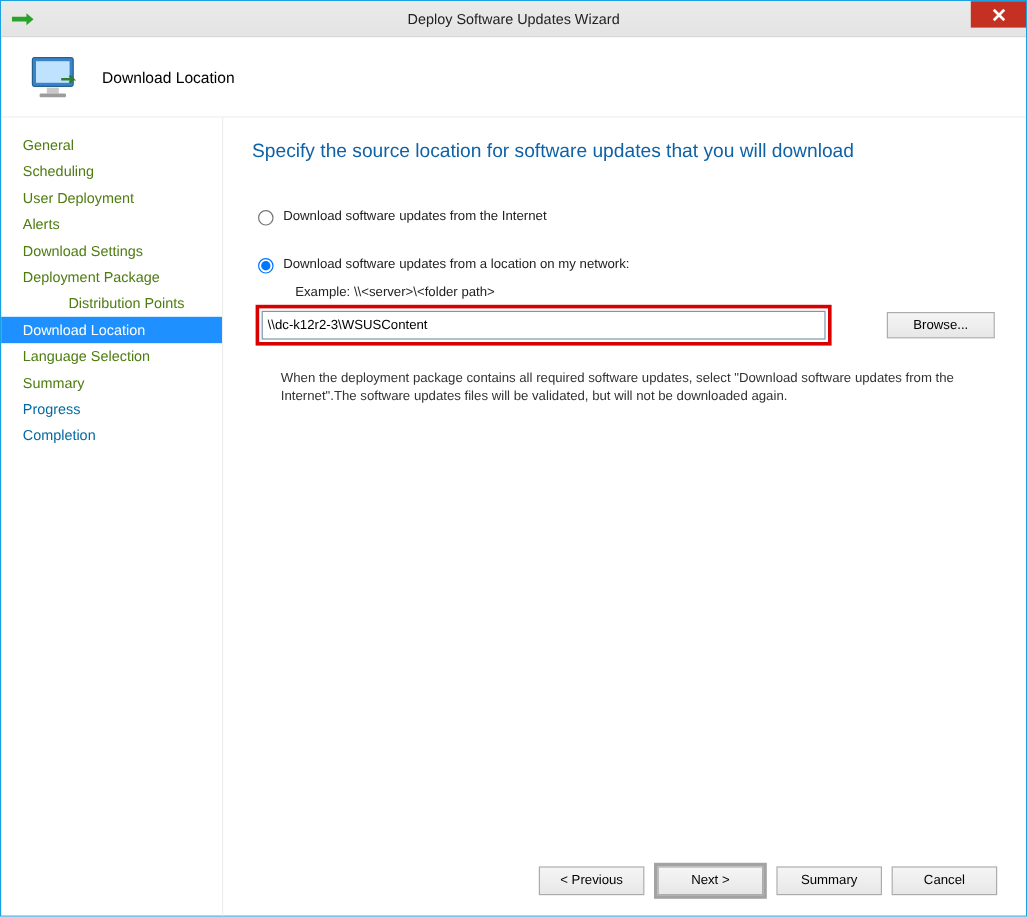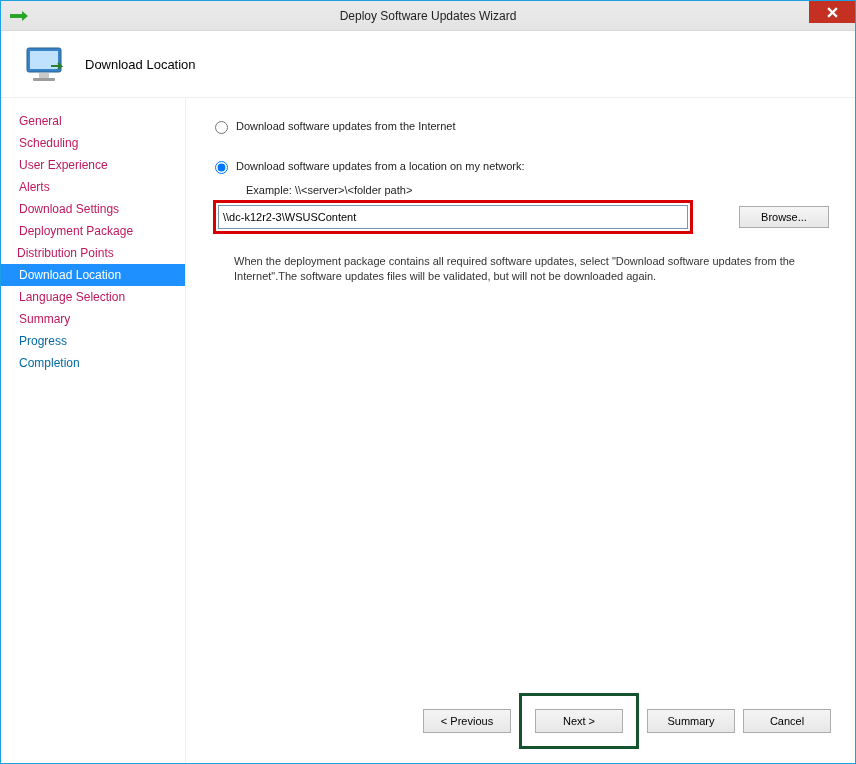--- a/index.html
+++ b/index.html
@@ -68,30 +68,30 @@
     min-height:0;
   }
   .sidebar {
     width: 185px;
     border-right: 1px solid #eee;
     padding-top: 12px;
   }
   .sidebar-item {
     padding: 4px 10px 4px 18px;
     font-size:12px;
-    color:#be185d;
+    color:#4d7c0f;
     white-space:nowrap;
     cursor:pointer;
   }
   .sidebar-item.completed { color:#0369a1; }
   .sidebar-item.active {
     background:#1e90ff;
     color:#fff;
   }
-  .sidebar-item.child { padding-left: 16px; }
+  .sidebar-item.child { padding-left: 56px; }
   .main {
     flex:1;
     padding: 20px 24px 14px 24px;
     display:flex;flex-direction:column;
     overflow:hidden;
   }
   .main-title {
     color:#1062a7;
     font-size:16px;
     margin-bottom: 36px;
@@ -158,22 +158,22 @@
     justify-content:flex-end;
     align-items:center;
     gap:8px;
     padding-top: 12px;
   }
   .footer .std-btn {
     width: 88px;
     height: 24px;
   }
   .next-highlight{
-    border:3px solid #14532d;
-    padding: 13px;
+    border:3px solid #a3a3a3;
+    padding: 0;
     display:inline-flex;
   }
 </style>
 </head>
 <body>
 
 <div class="window">
 
   <div class="titlebar">
     <div class="arrow">
@@ -200,33 +200,34 @@
       </svg>
     </div>
     <div class="page-name">Download Location</div>
   </div>
 
   <div class="body">
 
     <div class="sidebar">
       <div class="sidebar-item">General</div>
       <div class="sidebar-item">Scheduling</div>
-      <div class="sidebar-item">User Experience</div>
+      <div class="sidebar-item">User Deployment</div>
       <div class="sidebar-item">Alerts</div>
       <div class="sidebar-item">Download Settings</div>
       <div class="sidebar-item">Deployment Package</div>
       <div class="sidebar-item child">Distribution Points</div>
       <div class="sidebar-item active">Download Location</div>
       <div class="sidebar-item">Language Selection</div>
       <div class="sidebar-item">Summary</div>
       <div class="sidebar-item completed">Progress</div>
       <div class="sidebar-item completed">Completion</div>
     </div>
 
     <div class="main">
+      <div class="main-title">Specify the source location for software updates that you will download</div>
 
 
       <label class="radio-row">
         <input type="radio" name="source" style="">
         <span>Download software updates from the Internet</span>
       </label>
 
       <label class="radio-row" style="margin-bottom:10px;">
         <input type="radio" name="source" checked="" style="">
         <span>Download software updates from a location on my network:</span>

